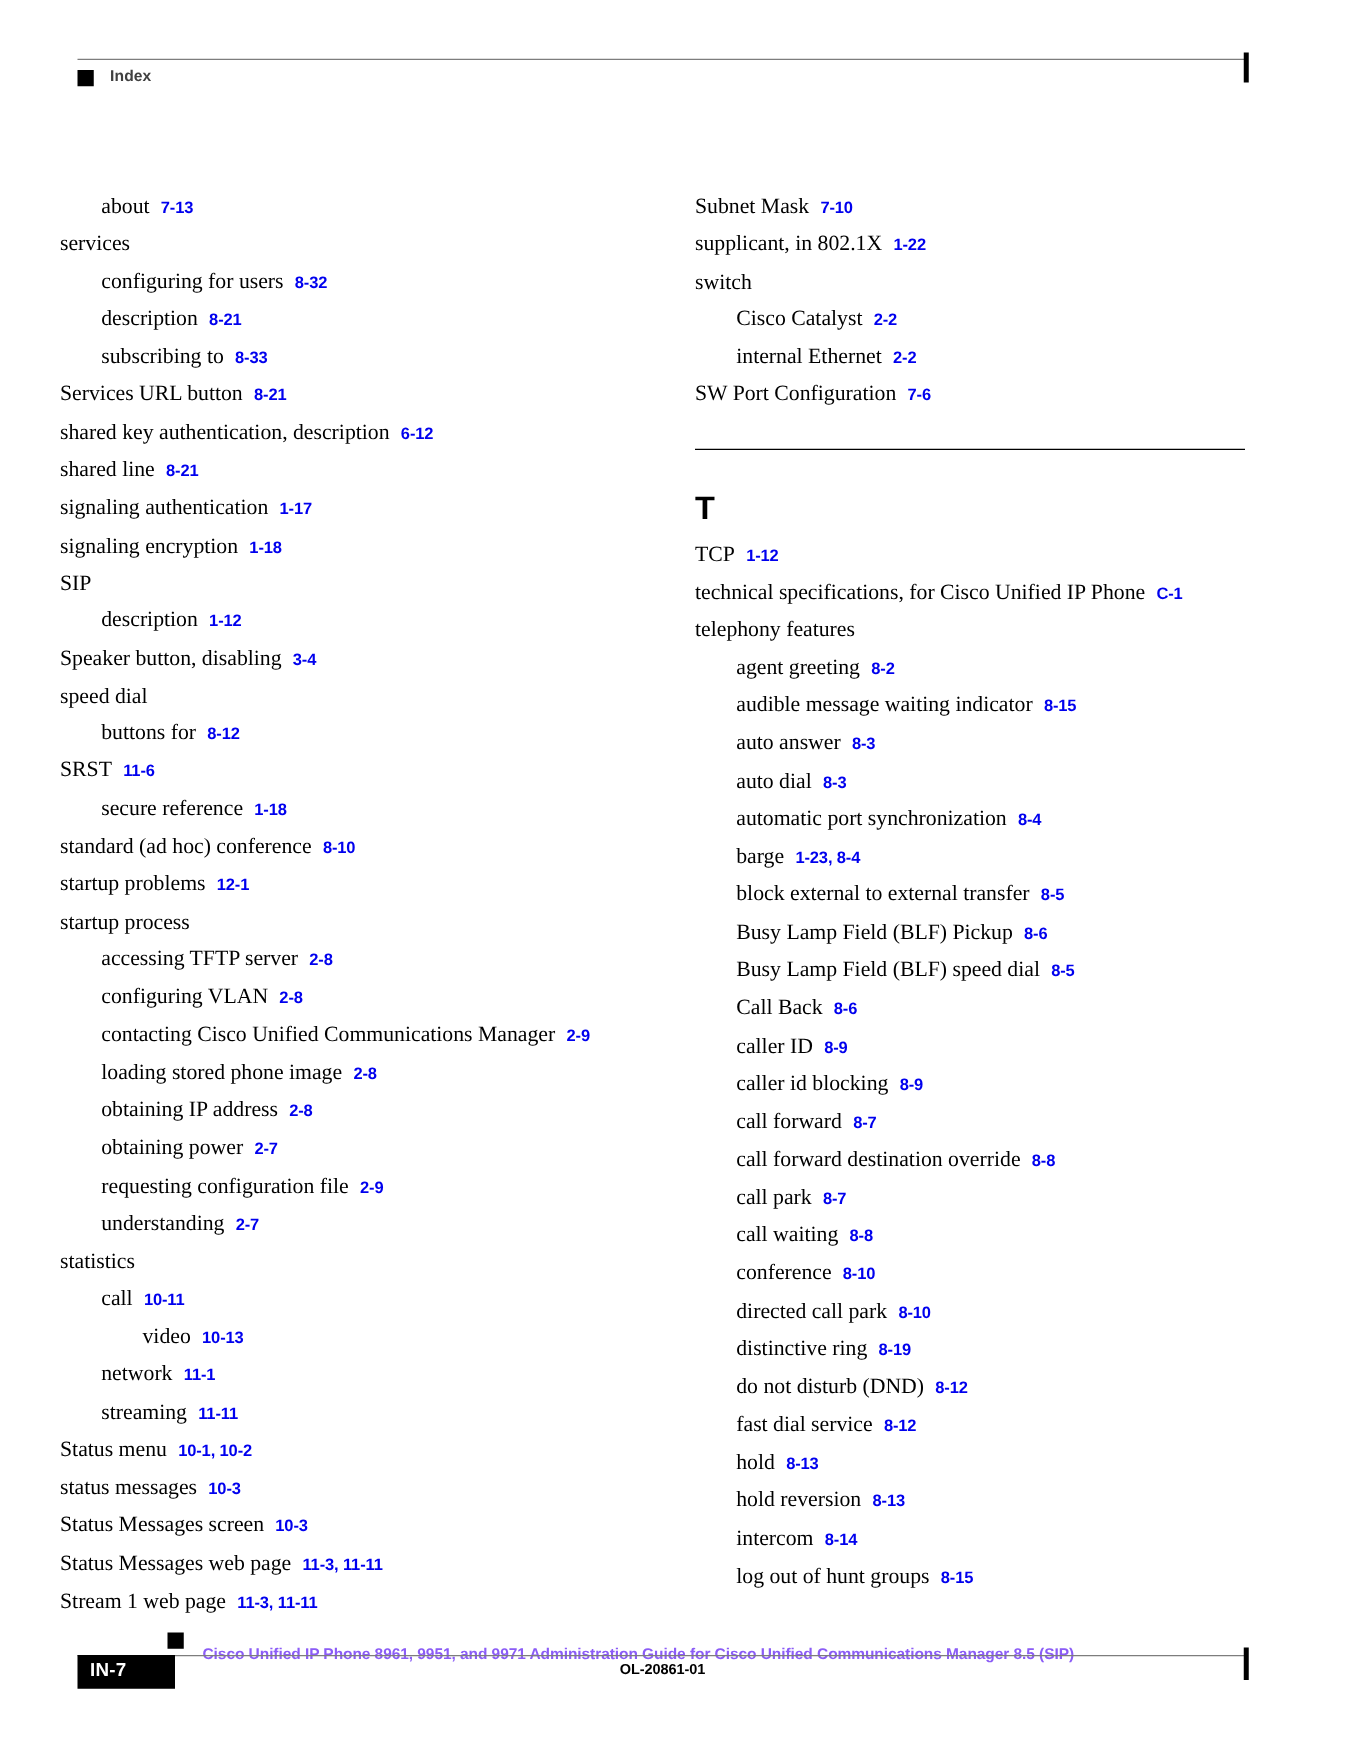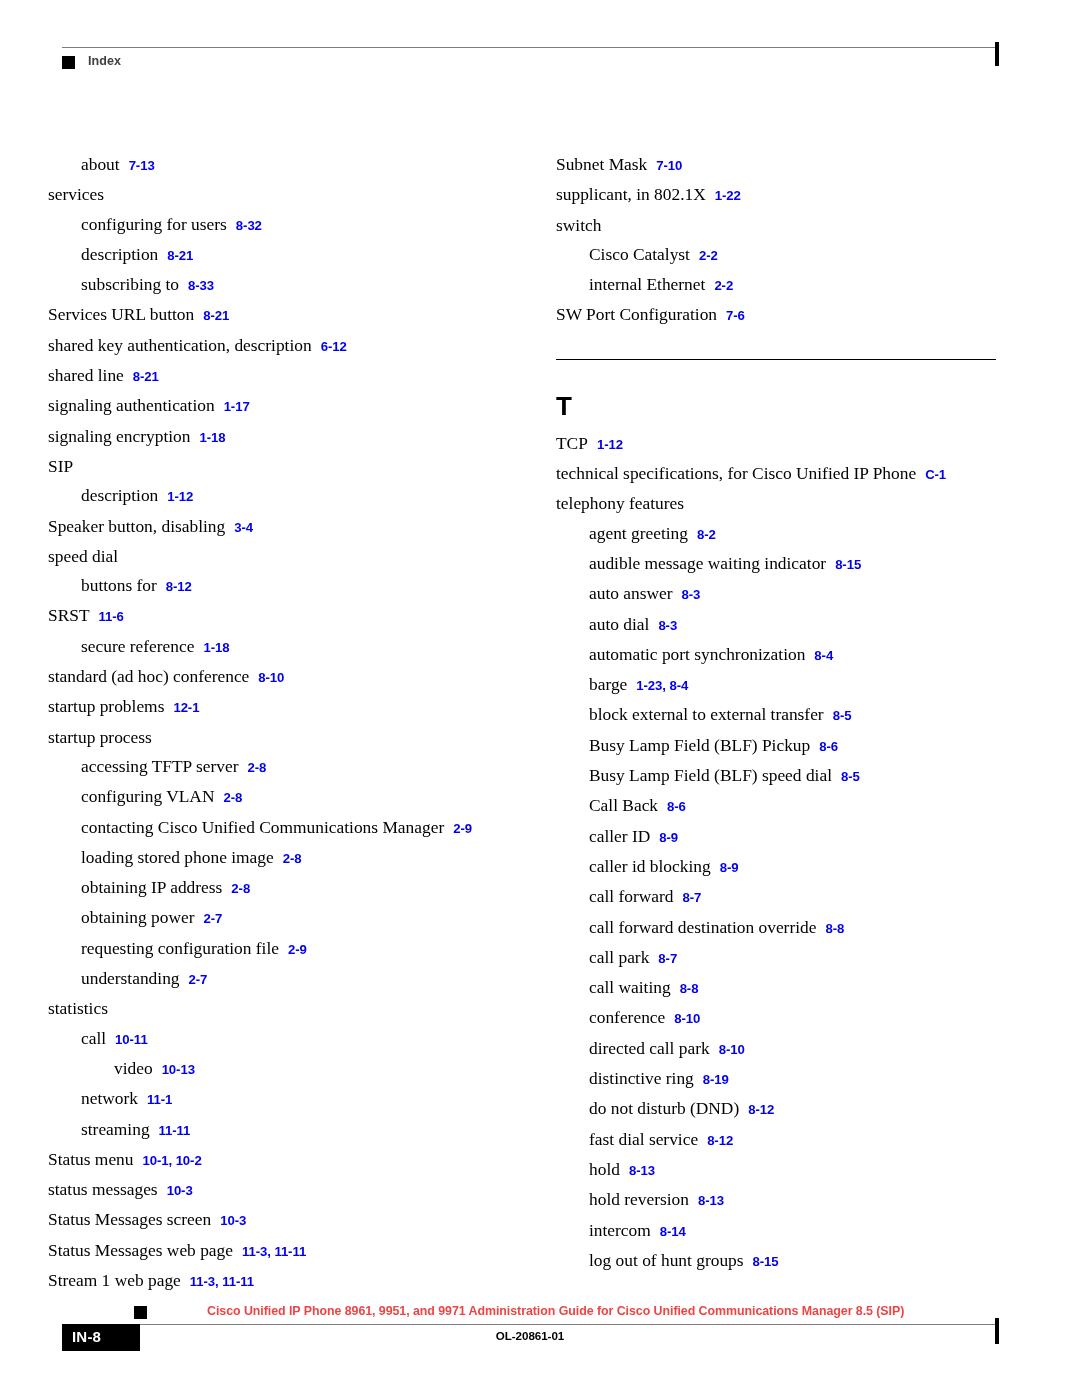--- a/index.html
+++ b/index.html
@@ -131,28 +131,27 @@
     position: absolute;
     left: 72px;
     top: 6px;
     width: 13px;
     height: 13px;
     background: #000000;
   }
   .footer-title {
     position: absolute;
     left: 100px;
-    top: 4px;
+    top: 16px;
     font-family: "Liberation Sans", sans-serif;
     font-weight: bold;
     font-size: 12.4px;
     letter-spacing: -0.05px;
-    color: #ef4444;
+    color: #8b5cf6;
     white-space: nowrap;
-    margin-left: 45px;
   }
   .footer-rule {
     position: absolute;
     left: 0;
     top: 24px;
     width: 934px;
     height: 1px;
     background: #7d7d7d;
   }
   .footer-rule-endtick {
@@ -289,15 +288,15 @@
     </div>
 
 </div>
 
 <div class="page-footer">
   <div class="footer-square"></div>
   <div class="footer-title">Cisco Unified IP Phone 8961, 9951, and 9971 Administration Guide for Cisco Unified Communications Manager 8.5 (SIP)</div>
   <div class="footer-rule"></div>
   <div class="footer-rule-endtick"></div>
   <div class="footer-pagebox"></div>
-  <div class="footer-pagenum">IN-8</div>
+  <div class="footer-pagenum">IN-7</div>
   <div class="footer-docid">OL-20861-01</div>
 </div>
 
 </body></html>

